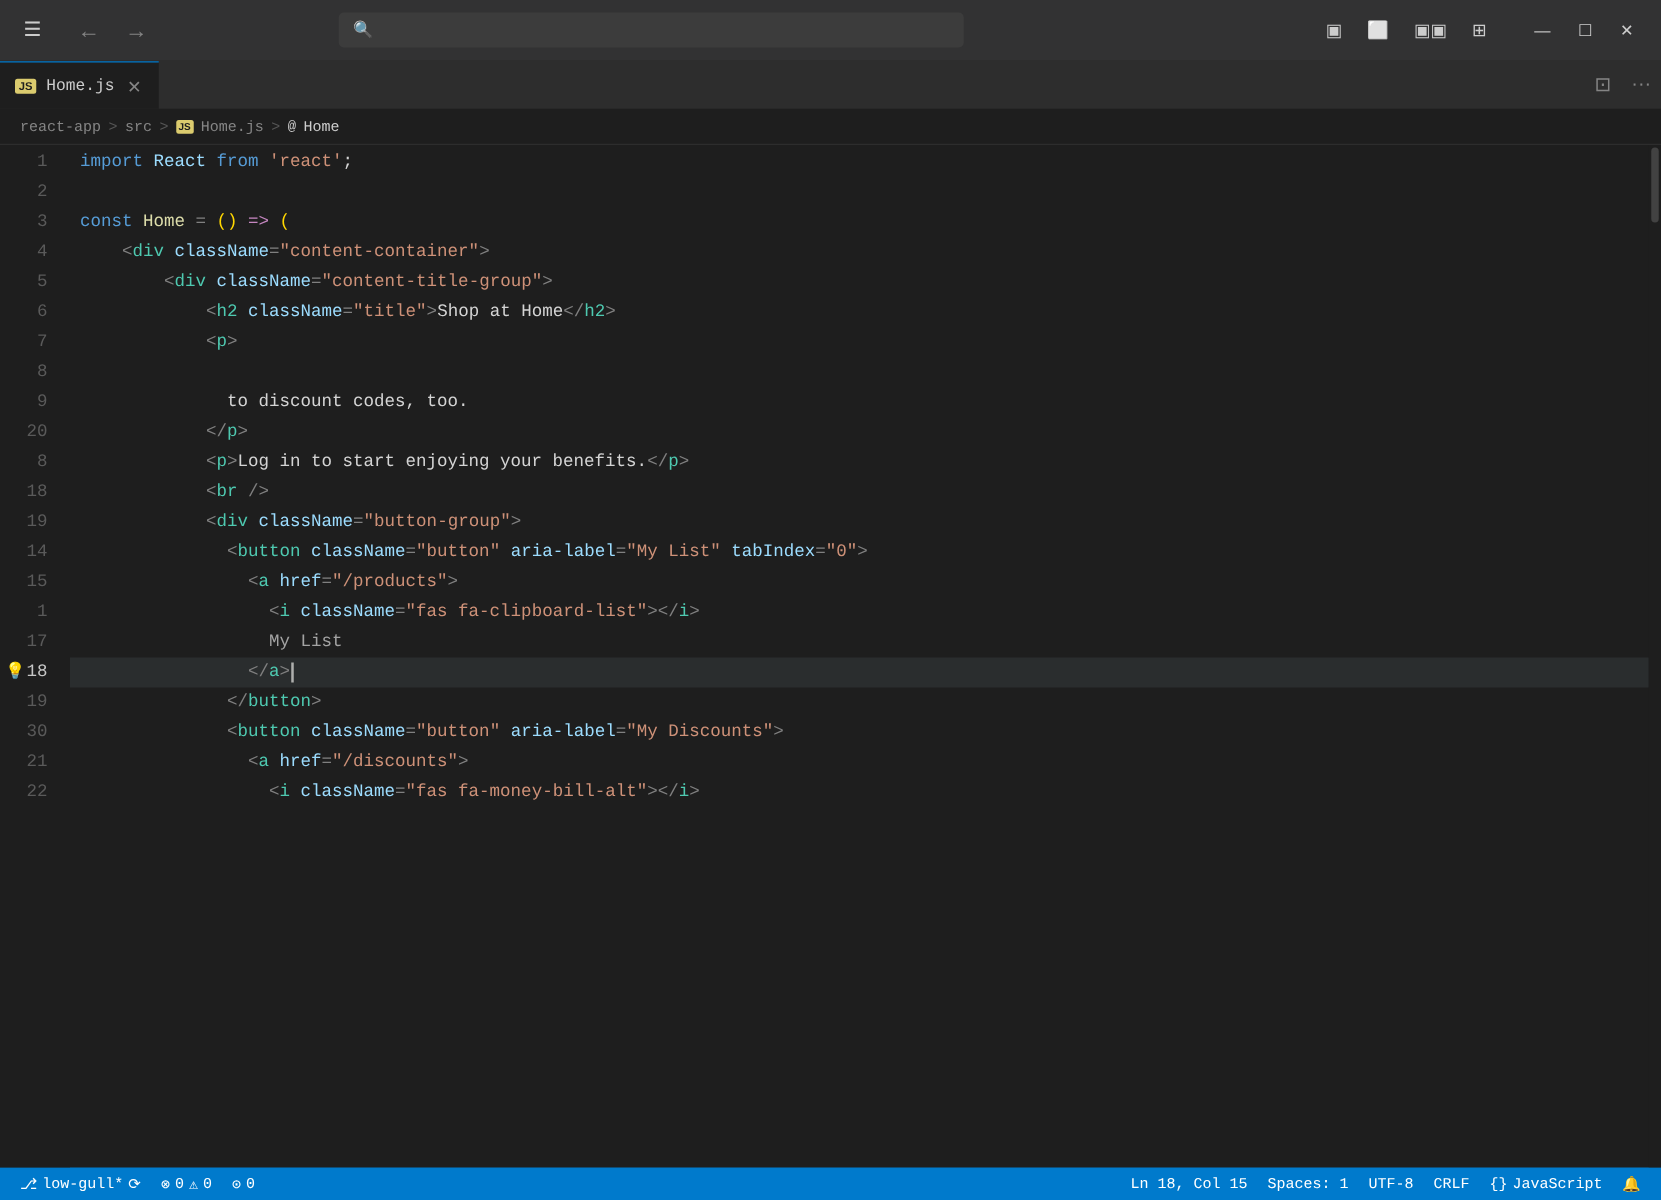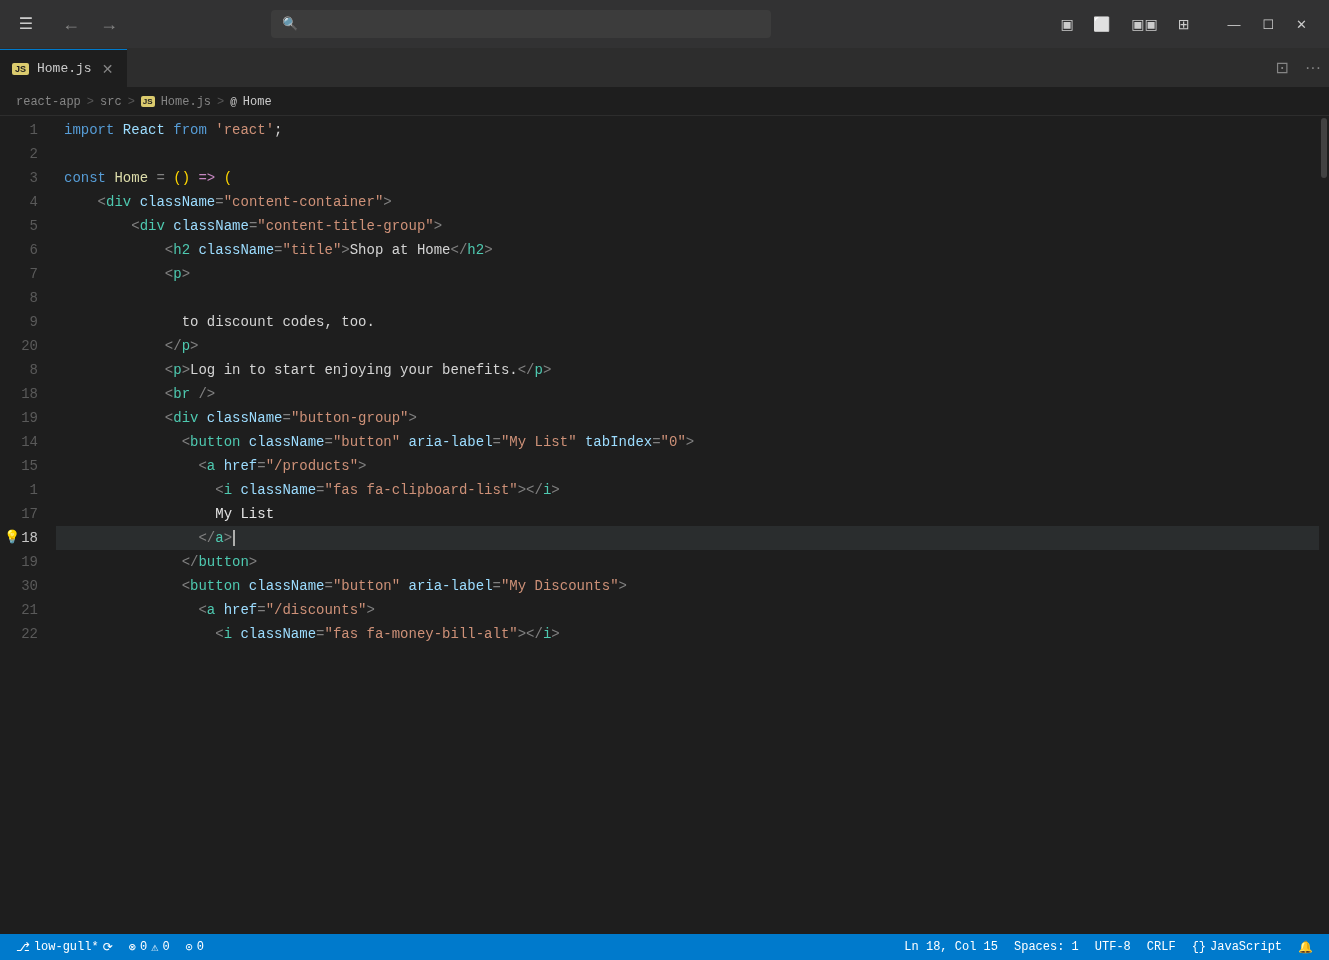--- a/index.html
+++ b/index.html
@@ -423,21 +423,21 @@
       <div class="code-line"><span style="color: rgb(212, 212, 212);">            </span><span style="color: rgb(128, 128, 128);">&lt;</span><span style="color: rgb(78, 201, 176);">p</span><span style="color: rgb(128, 128, 128);">&gt;</span></div>
       <div class="code-line"><span style="color: rgb(212, 212, 212);">              </span></div>
       <div class="code-line"><span style="color: rgb(212, 212, 212);">              </span><span style="color: rgb(212, 212, 212);">to discount codes, too.</span></div>
       <div class="code-line"><span style="color: rgb(212, 212, 212);">            </span><span style="color: rgb(128, 128, 128);">&lt;/</span><span style="color: rgb(78, 201, 176);">p</span><span style="color: rgb(128, 128, 128);">&gt;</span></div>
       <div class="code-line"><span style="color: rgb(212, 212, 212);">            </span><span style="color: rgb(128, 128, 128);">&lt;</span><span style="color: rgb(78, 201, 176);">p</span><span style="color: rgb(128, 128, 128);">&gt;</span><span style="color: rgb(212, 212, 212);">Log in to start enjoying your benefits.</span><span style="color: rgb(128, 128, 128);">&lt;/</span><span style="color: rgb(78, 201, 176);">p</span><span style="color: rgb(128, 128, 128);">&gt;</span></div>
       <div class="code-line"><span style="color: rgb(212, 212, 212);">            </span><span style="color: rgb(128, 128, 128);">&lt;</span><span style="color: rgb(78, 201, 176);">br</span><span style="color: rgb(212, 212, 212);"> </span><span style="color: rgb(128, 128, 128);">/&gt;</span></div>
       <div class="code-line"><span style="color: rgb(212, 212, 212);">            </span><span style="color: rgb(128, 128, 128);">&lt;</span><span style="color: rgb(78, 201, 176);">div</span><span style="color: rgb(212, 212, 212);"> </span><span style="color: rgb(156, 220, 254);">className</span><span style="color: rgb(128, 128, 128);">=</span><span style="color: rgb(206, 145, 120);">"button-group"</span><span style="color: rgb(128, 128, 128);">&gt;</span></div>
       <div class="code-line"><span style="color: rgb(212, 212, 212);">              </span><span style="color: rgb(128, 128, 128);">&lt;</span><span style="color: rgb(78, 201, 176);">button</span><span style="color: rgb(212, 212, 212);"> </span><span style="color: rgb(156, 220, 254);">className</span><span style="color: rgb(128, 128, 128);">=</span><span style="color: rgb(206, 145, 120);">"button"</span><span style="color: rgb(212, 212, 212);"> </span><span style="color: rgb(156, 220, 254);">aria-label</span><span style="color: rgb(128, 128, 128);">=</span><span style="color: rgb(206, 145, 120);">"My List"</span><span style="color: rgb(212, 212, 212);"> </span><span style="color: rgb(156, 220, 254);">tabIndex</span><span style="color: rgb(128, 128, 128);">=</span><span style="color: rgb(206, 145, 120);">"0"</span><span style="color: rgb(128, 128, 128);">&gt;</span></div>
       <div class="code-line"><span style="color: rgb(212, 212, 212);">                </span><span style="color: rgb(128, 128, 128);">&lt;</span><span style="color: rgb(78, 201, 176);">a</span><span style="color: rgb(212, 212, 212);"> </span><span style="color: rgb(156, 220, 254);">href</span><span style="color: rgb(128, 128, 128);">=</span><span style="color: rgb(206, 145, 120);">"/products"</span><span style="color: rgb(128, 128, 128);">&gt;</span></div>
       <div class="code-line"><span style="color: rgb(212, 212, 212);">                  </span><span style="color: rgb(128, 128, 128);">&lt;</span><span style="color: rgb(78, 201, 176);">i</span><span style="color: rgb(212, 212, 212);"> </span><span style="color: rgb(156, 220, 254);">className</span><span style="color: rgb(128, 128, 128);">=</span><span style="color: rgb(206, 145, 120);">"fas fa-clipboard-list"</span><span style="color: rgb(128, 128, 128);">&gt;&lt;/</span><span style="color: rgb(78, 201, 176);">i</span><span style="color: rgb(128, 128, 128);">&gt;</span></div>
-      <div class="code-line"><span style="color: rgb(212, 212, 212);">                  </span><span style="color: #e5e5e5;">My List</span></div>
+      <div class="code-line"><span style="color: rgb(212, 212, 212);">                  </span><span style="color: #a3a3a3;">My List</span></div>
       <div class="code-line active-line"><span style="color: rgb(212, 212, 212);">                </span><span style="color: rgb(128, 128, 128);">&lt;/</span><span style="color: rgb(78, 201, 176);">a</span><span style="color: rgb(128, 128, 128);">&gt;</span><span class="cursor"></span></div>
       <div class="code-line"><span style="color: rgb(212, 212, 212);">              </span><span style="color: rgb(128, 128, 128);">&lt;/</span><span style="color: rgb(78, 201, 176);">button</span><span style="color: rgb(128, 128, 128);">&gt;</span></div>
       <div class="code-line"><span style="color: rgb(212, 212, 212);">              </span><span style="color: rgb(128, 128, 128);">&lt;</span><span style="color: rgb(78, 201, 176);">button</span><span style="color: rgb(212, 212, 212);"> </span><span style="color: rgb(156, 220, 254);">className</span><span style="color: rgb(128, 128, 128);">=</span><span style="color: rgb(206, 145, 120);">"button"</span><span style="color: rgb(212, 212, 212);"> </span><span style="color: rgb(156, 220, 254);">aria-label</span><span style="color: rgb(128, 128, 128);">=</span><span style="color: rgb(206, 145, 120);">"My Discounts"</span><span style="color: rgb(128, 128, 128);">&gt;</span></div>
       <div class="code-line"><span style="color: rgb(212, 212, 212);">                </span><span style="color: rgb(128, 128, 128);">&lt;</span><span style="color: rgb(78, 201, 176);">a</span><span style="color: rgb(212, 212, 212);"> </span><span style="color: rgb(156, 220, 254);">href</span><span style="color: rgb(128, 128, 128);">=</span><span style="color: rgb(206, 145, 120);">"/discounts"</span><span style="color: rgb(128, 128, 128);">&gt;</span></div>
       <div class="code-line"><span style="color: rgb(212, 212, 212);">                  </span><span style="color: rgb(128, 128, 128);">&lt;</span><span style="color: rgb(78, 201, 176);">i</span><span style="color: rgb(212, 212, 212);"> </span><span style="color: rgb(156, 220, 254);">className</span><span style="color: rgb(128, 128, 128);">=</span><span style="color: rgb(206, 145, 120);">"fas fa-money-bill-alt"</span><span style="color: rgb(128, 128, 128);">&gt;&lt;/</span><span style="color: rgb(78, 201, 176);">i</span><span style="color: rgb(128, 128, 128);">&gt;</span></div>
     </div>
   <div class="scrollbar">
     <div class="scrollbar-thumb"></div>
   </div>
 </div>

